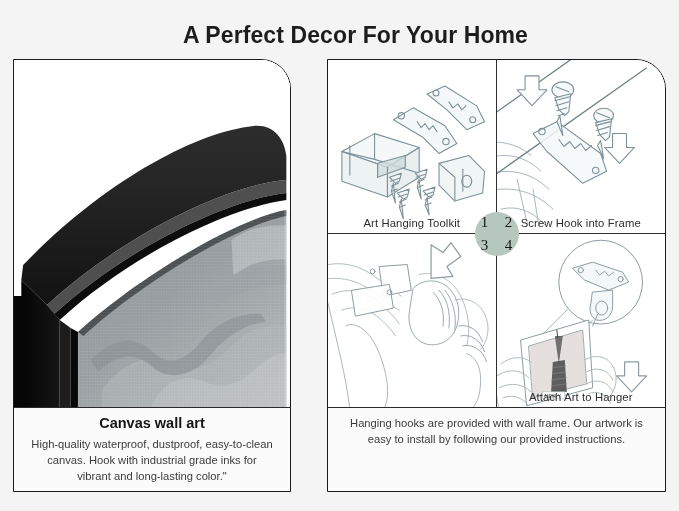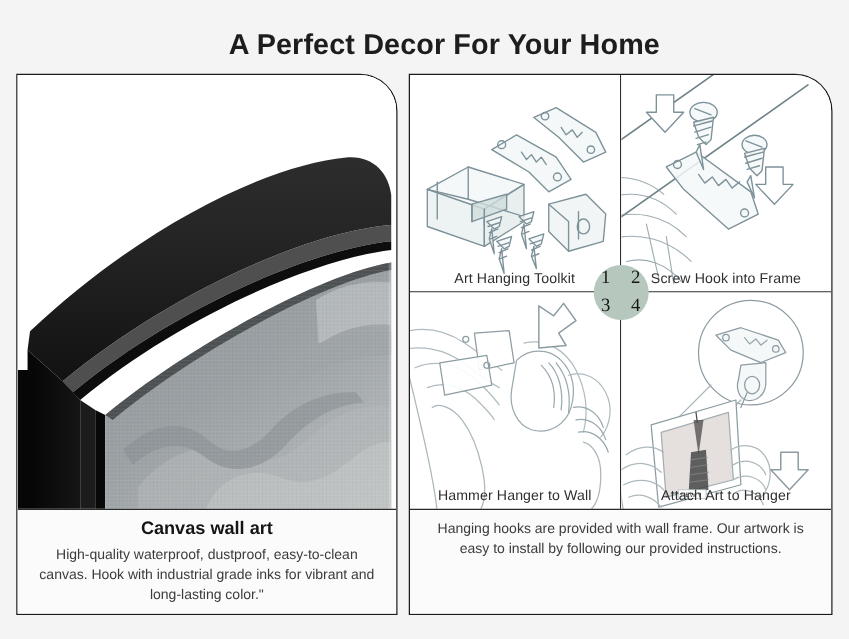--- a/index.html
+++ b/index.html
@@ -37,21 +37,21 @@
   .panel {
     position: absolute;
     background: #fbfbfb;
     border: 1.6px solid #1b1b1b;
     overflow: hidden;
   }
 
   #left-panel {
     left: 13px;
     top: 59px;
-    width: 305px;
+    width: 278px;
     height: 433px;
     border-top-right-radius: 30px;
   }
 
   #right-panel {
     left: 327px;
     top: 59px;
     width: 339px;
     height: 433px;
     border-top-right-radius: 30px;
@@ -384,21 +384,20 @@
               <path d="M128 66 C140 62 152 68 158 80 C164 92 162 106 154 116" stroke="#b0bcc0"></path>
               <path d="M132 92 C142 90 152 96 156 108"></path>
               <path d="M134 102 C144 100 154 106 158 118"></path>
               <path d="M136 112 C146 110 156 116 160 128"></path>
               <path d="M140 120 C148 122 154 132 154 146 C154 162 150 172 144 176" stroke="#aab6bb"></path>
 
               <path d="M104 10 L116 18 L124 8 L134 22 L120 32 L126 42 L104 44 Z" fill="#ffffff" stroke="#8d9ca2" stroke-width="1.2"></path>
             </g>
           </svg>
         </div>
-        <div class="step-label">Hammer Hanger to Wall</div>
       </div>
 
       <div class="step-cell" id="step-4">
         <div class="step-art">
           <svg viewBox="0 0 169 174" aria-hidden="true">
             <g fill="none" stroke="#97a6ab" stroke-width="1" stroke-linejoin="round" stroke-linecap="round">
 
               <circle cx="104" cy="48" r="42" fill="#ffffff" fill-opacity="0.9" stroke="#8d9ca2"></circle>
               <path d="M72 74 L34 112" stroke="#aab6bb"></path>
               <path d="M96 86 L62 120" stroke="#aab6bb"></path>

